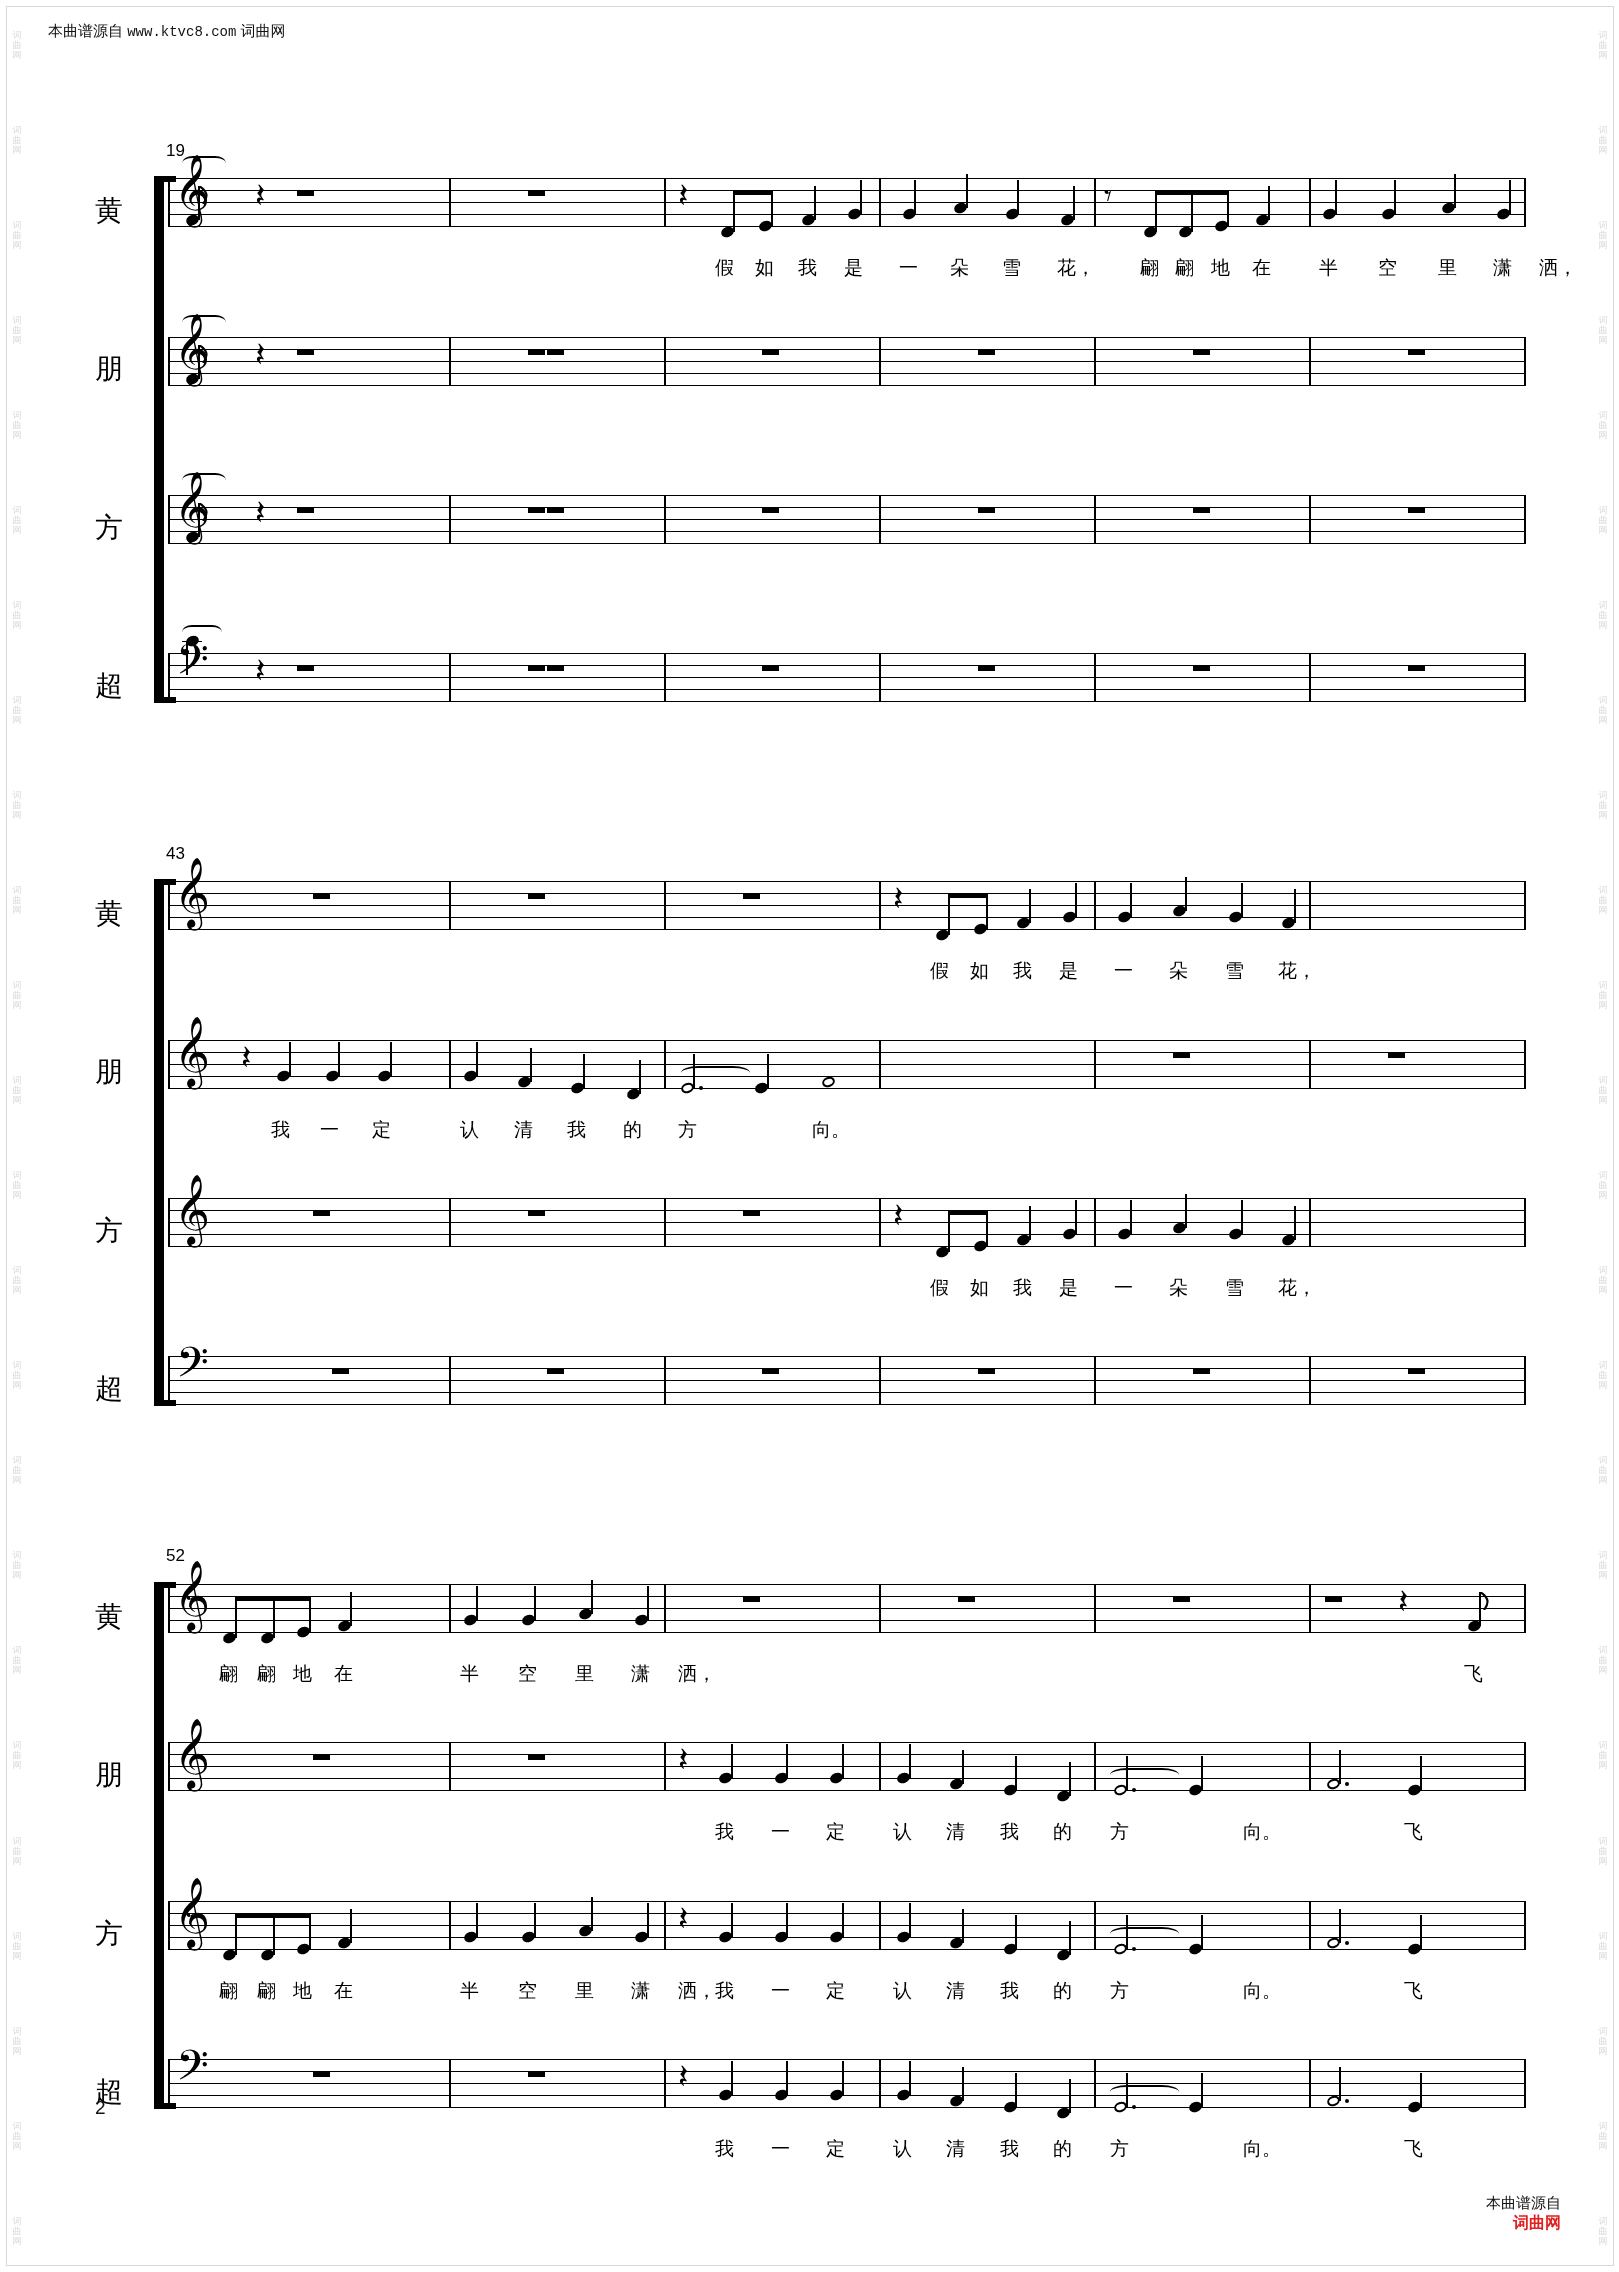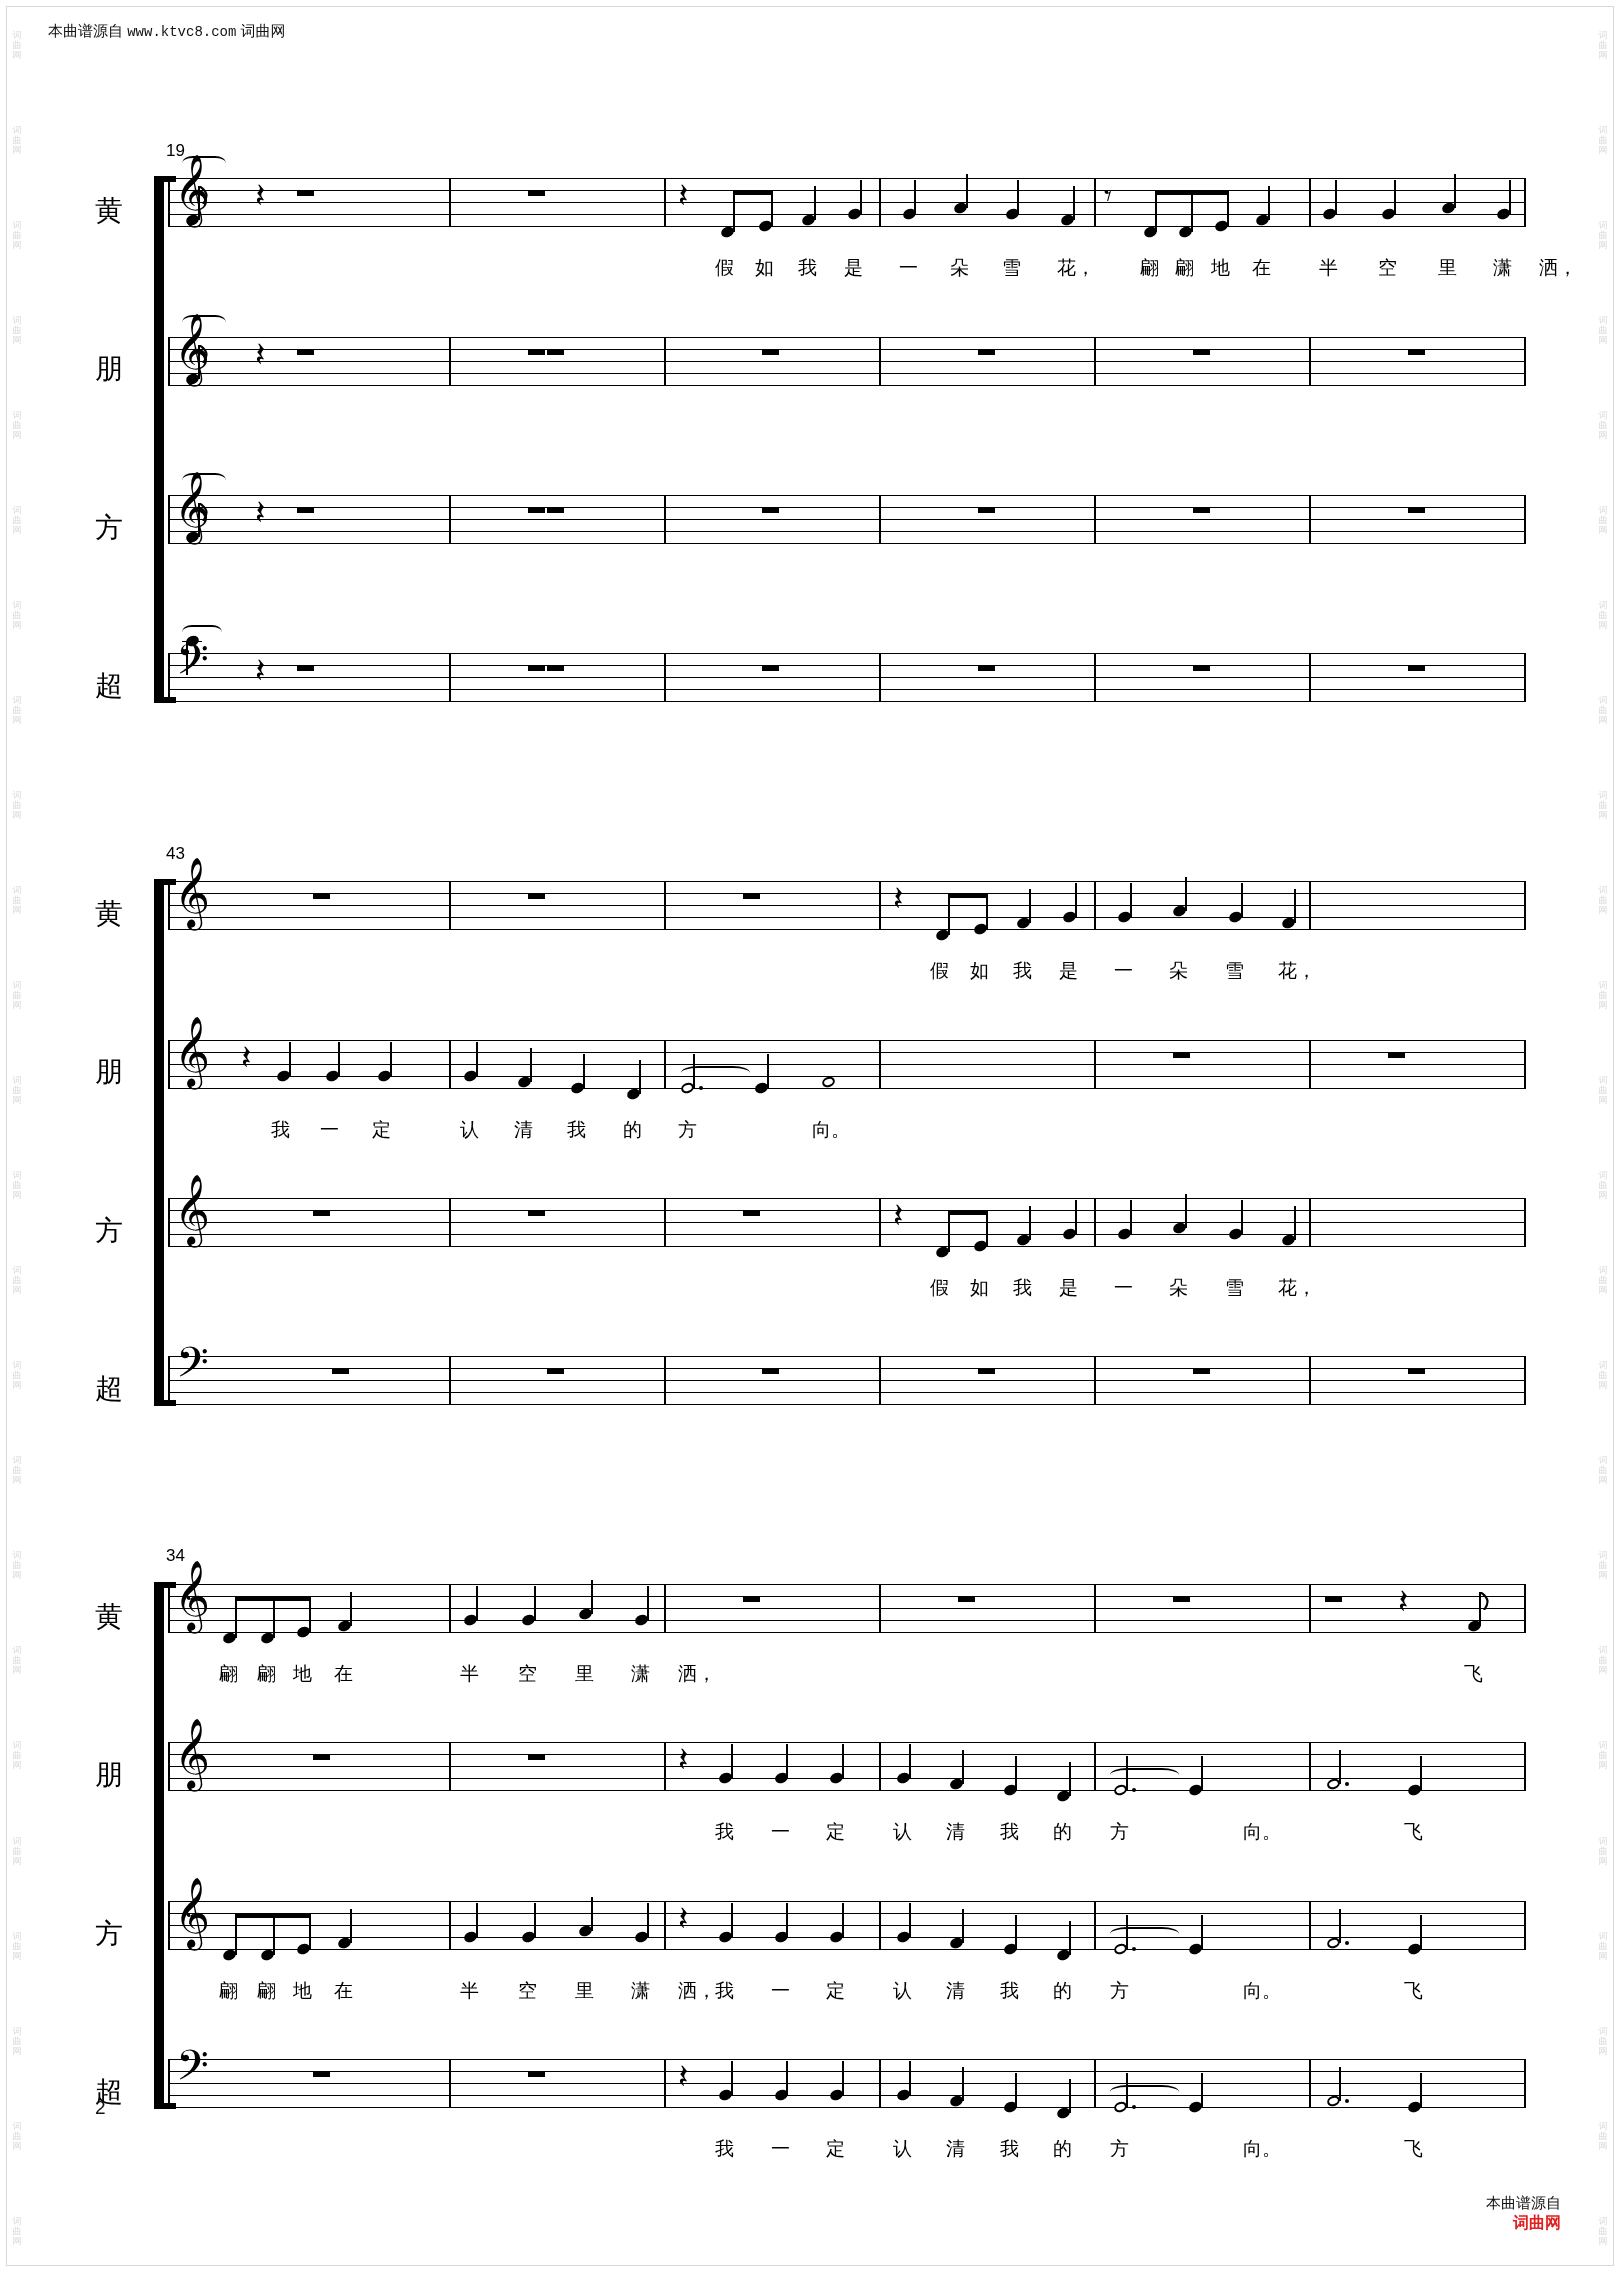--- a/index.html
+++ b/index.html
@@ -586,21 +586,21 @@
           <div class="barline" style="left: 1356px;"></div>
           <div class="rest-whole" style="left: 164px; top: 12px;"></div>
           <div class="rest-whole" style="left: 379px; top: 12px;"></div>
           <div class="rest-whole" style="left: 594px; top: 12px;"></div>
           <div class="rest-whole" style="left: 810px; top: 12px;"></div>
           <div class="rest-whole" style="left: 1025px; top: 12px;"></div>
           <div class="rest-whole" style="left: 1240px; top: 12px;"></div>
         </div>
       </div>
       <div class="system" style="top: 0px;">
-        <div class="measure-num" style="left: 166px; top: 1546px;">34</div>
+        <div class="measure-num" style="left: 166px; top: 1546px;">52</div>
         <div class="brace" style="left: 154px; top: 1582px; height: 527px;"></div>
         <div class="brace-cap" style="left: 154px; top: 1582px;"></div>
         <div class="brace-cap" style="left: 154px; top: 2103px;"></div>
         <div class="sys-label" style="top: 1598px;">黄</div>
         <div class="staff" style="top: 1584px;">
           <div class="line" style="top: 0px;"></div>
           <div class="line" style="top: 12px;"></div>
           <div class="line" style="top: 24px;"></div>
           <div class="line" style="top: 36px;"></div>
           <div class="line" style="top: 48px;"></div>

